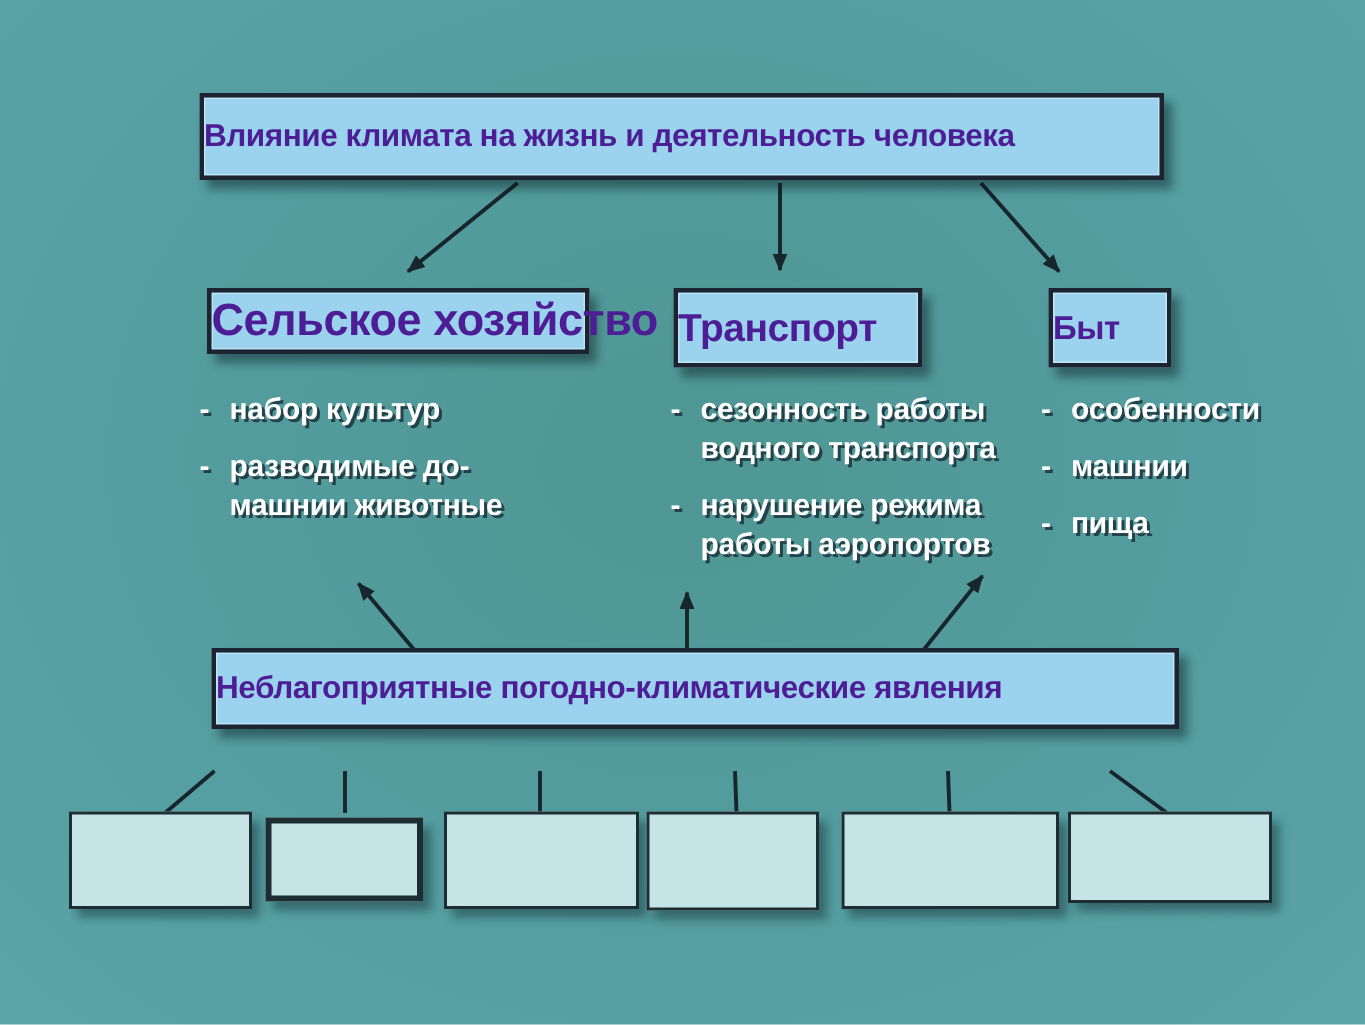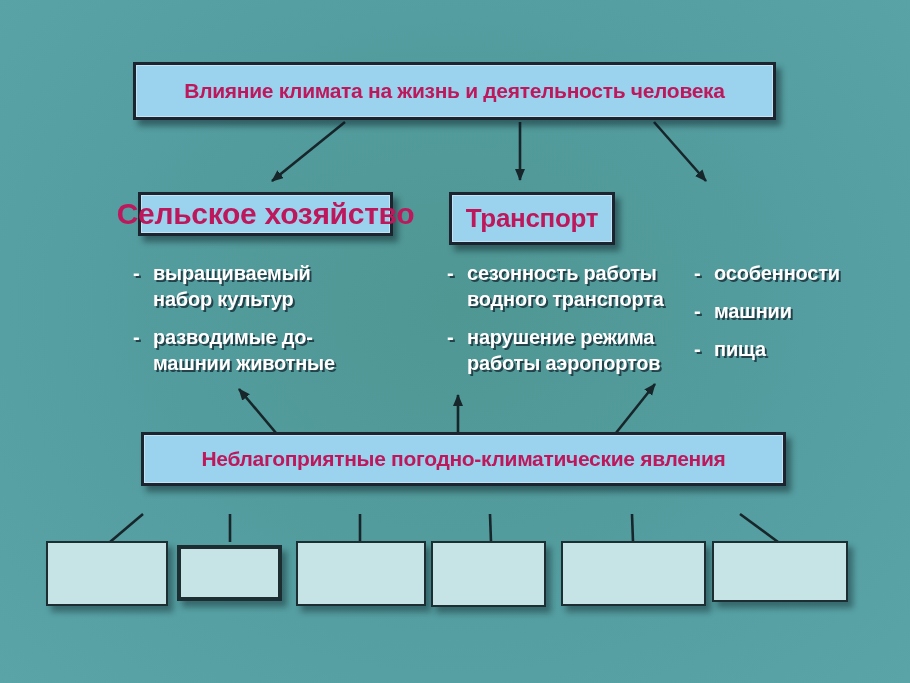--- a/index.html
+++ b/index.html
@@ -9,23 +9,23 @@
     overflow:hidden;
     font-family:"Liberation Sans", sans-serif;
     background:radial-gradient(ellipse at 50% 45%, #4f9793 0%, #549da0 55%, #5aa4a8 100%);
   }
   .connectors{position:absolute;left:0;top:0;width:910px;height:683px;z-index:1;}
   .box{
     position:absolute;
     background:#9bd3ee;
     border:3px solid #1b242f;
     box-shadow:5px 6px 6px rgba(8,25,30,0.45), inset 0 0 0 1px rgba(225,243,252,0.55);
-    color:#be185d;
+    color:#4c1d95;
     font-weight:bold;
-    display:flex;align-items:center;justify-content:center;
+    display:flex;align-items:center;
     white-space:nowrap;
     z-index:2;
     box-sizing:border-box;
     letter-spacing:-0.3px;
   }
   .title-box{left:133px;top:62px;width:643px;height:58px;font-size:21px;}
   .cat-agriculture{left:138px;top:192px;width:255px;height:44px;font-size:30px;}
   .cat-transport{left:449px;top:192px;width:166px;height:53px;font-size:26px;}
   .cat-byt{left:699px;top:192px;width:82px;height:53px;font-size:22px;}
   .bottom-box{left:141px;top:432px;width:645px;height:54px;font-size:21px;}
@@ -94,26 +94,28 @@
   <div class="box title-box">
     <span>Влияние климата на жизнь и деятельность человека</span>
   </div>
 
   <div class="box cat-agriculture">
     <span>Сельское хозяйство</span>
   </div>
   <div class="box cat-transport">
     <span>Транспорт</span>
   </div>
+  <div class="box cat-byt">
+    <span>Быт</span>
+  </div>
 
   <div class="list list-agriculture">
     <div class="li">
       <span class="marker">-</span>
       <span class="lines">
-        <span>выращиваемый</span>
         <span>набор культур</span>
       </span>
     </div>
     <div class="li">
       <span class="marker">-</span>
       <span class="lines">
         <span>разводимые до-</span>
         <span>машнии животные</span>
       </span>
     </div>

